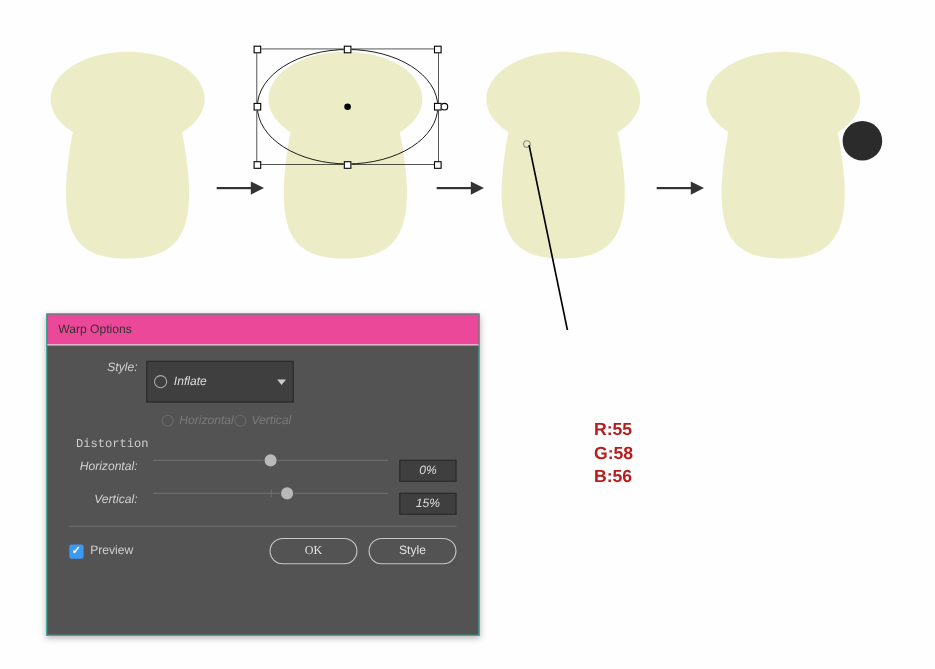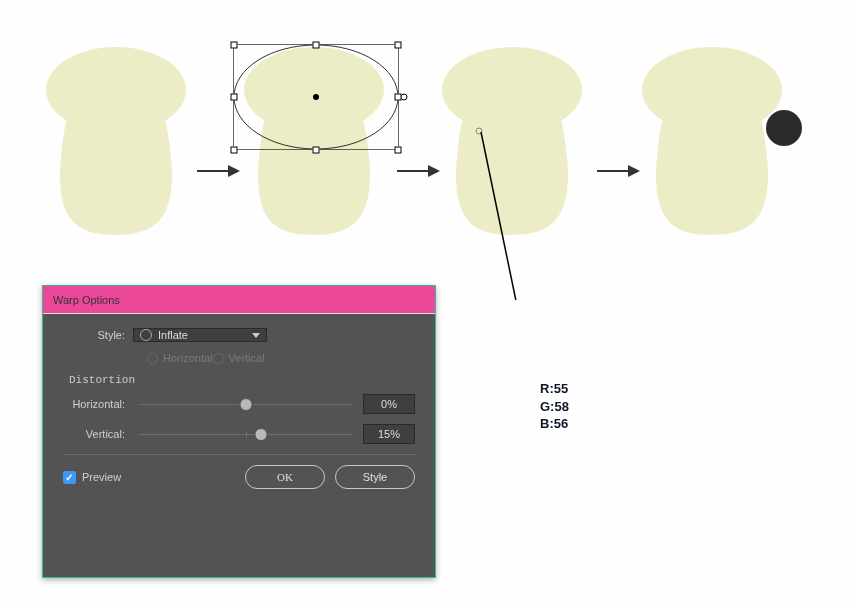--- a/index.html
+++ b/index.html
@@ -20,25 +20,25 @@
     box-shadow: 0 2px 6px rgba(0,0,0,.3);
     color: #d0d0d0;
     font-size: 11px;
   }
   .titlebar {
     height: 28px; background: #ec4899; color: #333;
     display: flex; align-items: center; padding: 0 10px;
     font-size: 11px; border-bottom: 1px solid #ddd;
   }
   .dialog-body { padding: 14px 20px 10px 20px; }
-  .row { display: flex; align-items: center; margin-bottom: 10px; }
+  .row { display: flex; margin-bottom: 10px; font-style: italic; }
   .label { text-align: right; width: 70px; padding-right: 8px; }
   .select {
     background: #3f3f3f; border: 1px solid #2a2a2a; color: #ddd;
-    width: 134px; height: 14px; display: flex; align-items: center;
+    width: 134px; height: 38px; display: flex; align-items: center;
     padding: 0 6px; font-size: 11px; justify-content: space-between;
   }
   .select .shape-ico { width: 12px; height: 12px; border: 1px solid #aaa; border-radius: 50%; display:inline-block; margin-right:6px; }
   .select .chev { width:0;height:0;border-left:4px solid transparent;border-right:4px solid transparent;border-top:5px solid #ccc;}
   .radiogroup { display: flex; margin-left: 84px; color:#7a7a7a;}
   .radio { display:flex; align-items:center; gap:5px;}
   .radio-circle { width:11px;height:11px;border:1px solid #6a6a6a;border-radius:50%;}
   
   .slider-track { position: relative; flex:1; height: 1px; background: #6f6f6f; margin: 0 10px 0 6px; }
   .slider-tick { position:absolute; top:-3px; width:1px; height:7px; background:#6f6f6f;}
@@ -49,21 +49,21 @@
   .valuebox.active { background:#fff; color:#000; border:1px solid #4a90e2;}
   
   .section-label { margin: 8px 0 8px 6px; color:#ccc;font-family:Liberation Mono, monospace;}
   .divider { border-top: 1px solid #6d6d6d; margin: 6px 0 10px 0; }
   
   .btnrow { display:flex; gap:10px; align-items:center; margin-top: 10px;}
   .checkbox { width:13px;height:13px;background:#3d98f4;display:flex;align-items:center;justify-content:center;color:#fff;font-size:10px;font-weight:bold;margin-right:6px;border-radius:2px;}
   .dlg-btn { width:80px; height:24px; border:1px solid #c8c8c8; border-radius:12px; background:transparent; color:#e0e0e0; font-size:11px; cursor:pointer; display:flex;align-items:center;justify-content:center;}
   .dlg-btn.ok { border-width:1.5px;font-family:Liberation Serif, serif;}
   
-  .rgb { position:absolute; left:540px; top:380px; font-size:13px; color:#0f172a; font-weight:bold; line-height:1.35;}
+  .rgb { position:absolute; left:540px; top:380px; font-size:16px; color:#b91c1c; font-weight:bold; line-height:1.35;}
   
   .sel-handle { position:absolute; width:7px; height:7px; background:#fff; border:1px solid #000; transform:translate(-50%,-50%);}
 </style>
 </head>
 <body>
 
 <div class="canvas">
 
   <svg width="850" height="300" style="position:absolute;left:0;top:0">
     <defs>

